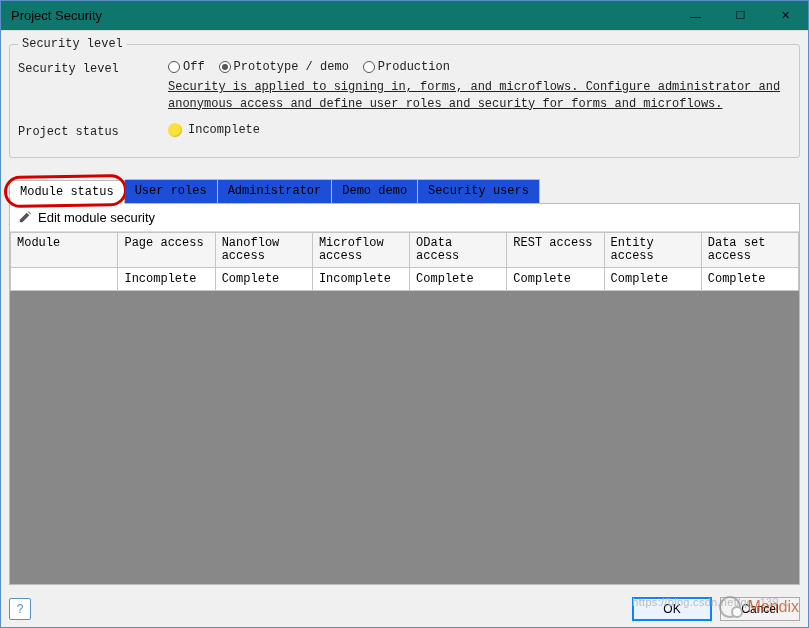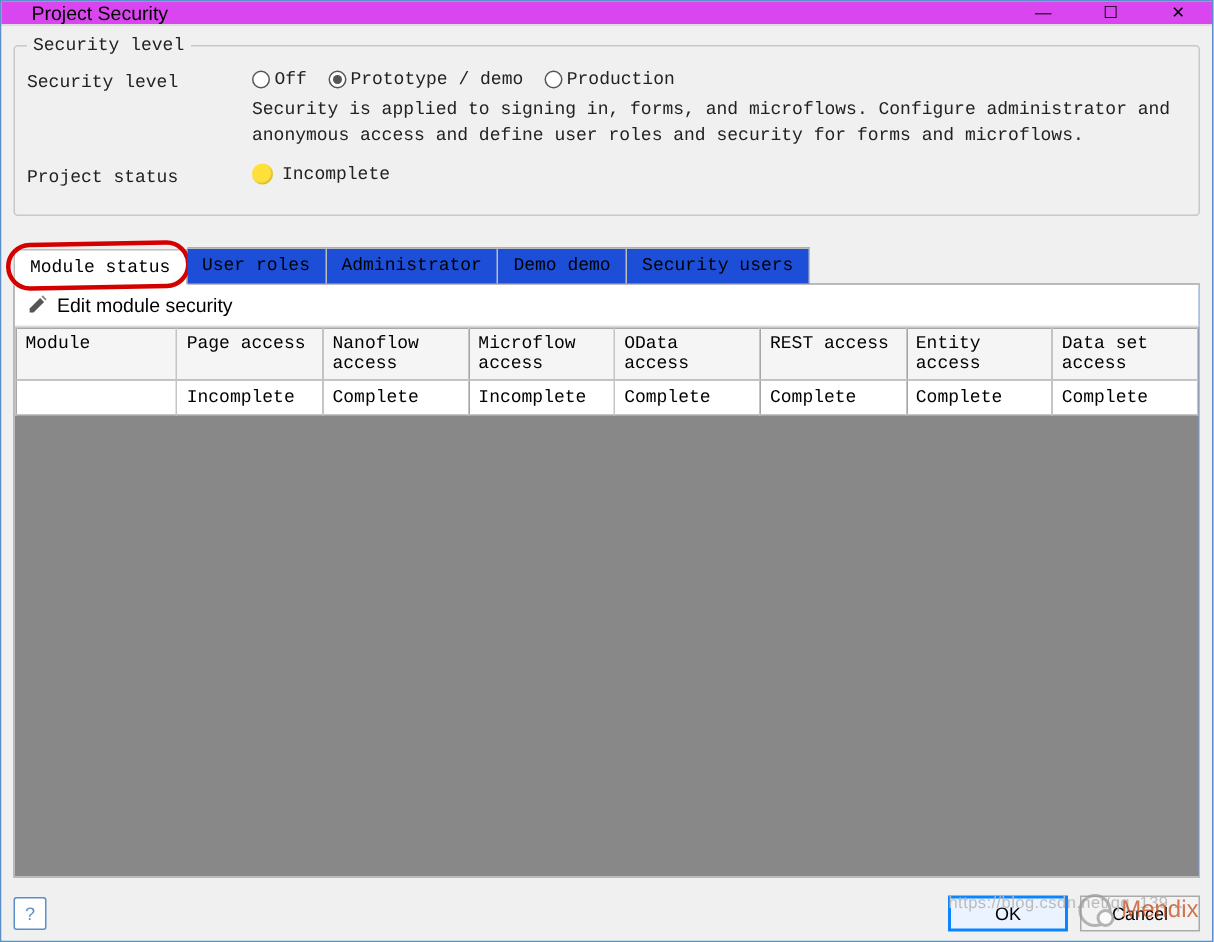--- a/index.html
+++ b/index.html
@@ -15,25 +15,25 @@
   }
   .window {
     width: 809px;
     height: 628px;
     border: 1px solid #5a8fc8;
     background: #f0f0f0;
     display: flex;
     flex-direction: column;
   }
   .titlebar {
-    height: 16px;
-    background: #d946ef;
+    height: 30px;
+    background: #0f766e;
     display: flex;
     align-items: center;
-    padding-left: 20px;
+    padding-left: 10px;
     border-bottom: 1px solid #ddd;
   }
   .titlebar .title { flex: 1; font-size: 13px; }
   .winbtns { display: flex; }
   .winbtn {
     width: 45px; height: 29px;
     display: flex; align-items: center; justify-content: center;
     font-family: "Segoe UI Symbol", sans-serif;
     font-size: 11px;
   }
@@ -55,21 +55,21 @@
   .radios { display:flex; gap:14px; align-items:center; }
   .radio { display:inline-flex; align-items:center; gap:3px; }
   .radio-dot {
     width:12px; height:12px; border:1px solid #555; border-radius:50%;
     display:inline-flex; align-items:center; justify-content:center;
     background:#fff;
   }
   .radio-dot.checked::after {
     content:""; width:6px; height:6px; background:#555; border-radius:50%;
   }
-  .desc { padding-left:0; line-height:1.4; }
+  .desc { padding-left:0; line-height:1.4;text-decoration:underline; }
   .status-dot {
     width:14px; height:14px; border-radius:50%; background:#ffe03a;
     display:inline-block; margin-right:6px; vertical-align:middle;
     box-shadow: inset -1px -1px 1px rgba(0,0,0,.15);
   }
 
   .tabs {
     display:flex; margin: 17px 8px 0 8px; position:relative; z-index:2;
     font-family: "Courier New", monospace; font-size:12px;
   }
@@ -93,21 +93,21 @@
     left:-6px; right:-3px; top:-6px; bottom:-4px;
     border: 3px solid #d40000;
     border-radius: 18px;
     pointer-events:none;
     transform: rotate(-1deg);
   }
 
   .tab-body {
     margin: 0 8px 6px 8px;
     border: 1px solid #bcbcbc;
-    background: #3b82f6;
+    background: #f9a8d4;
     flex:1;
     display:flex;
     flex-direction:column;
     min-height:0;
   }
   .section-head {
     padding: 6px 8px;
     border-bottom: 1px solid #ddd;
     display:flex; align-items:center; gap:6px;
     font-size:13px;

